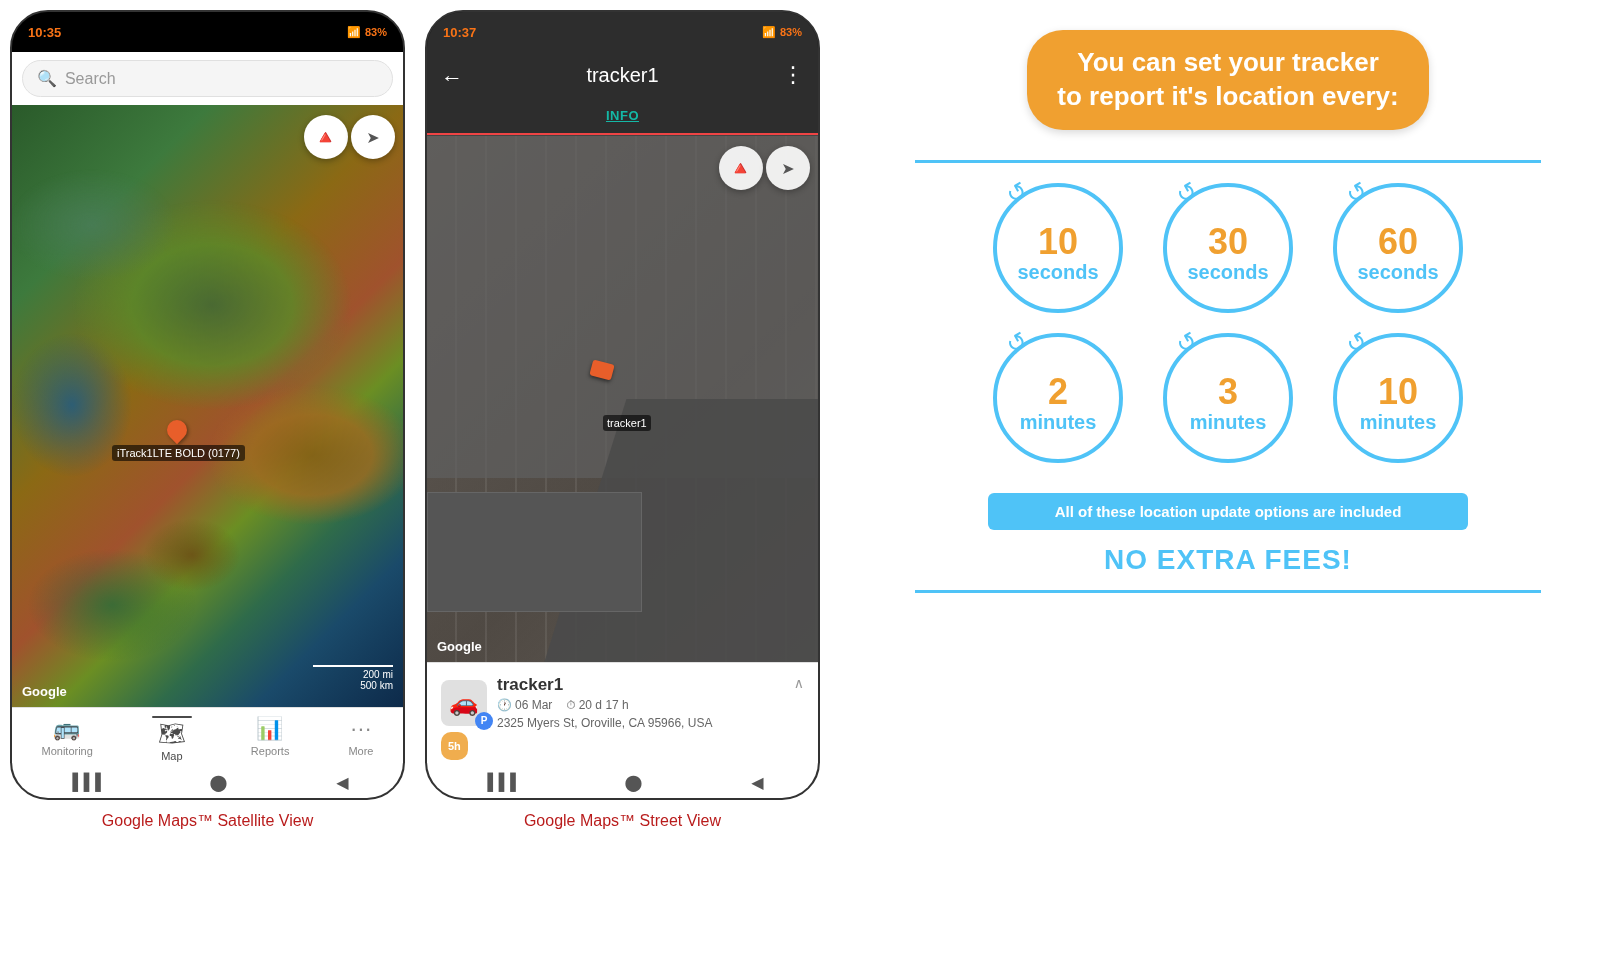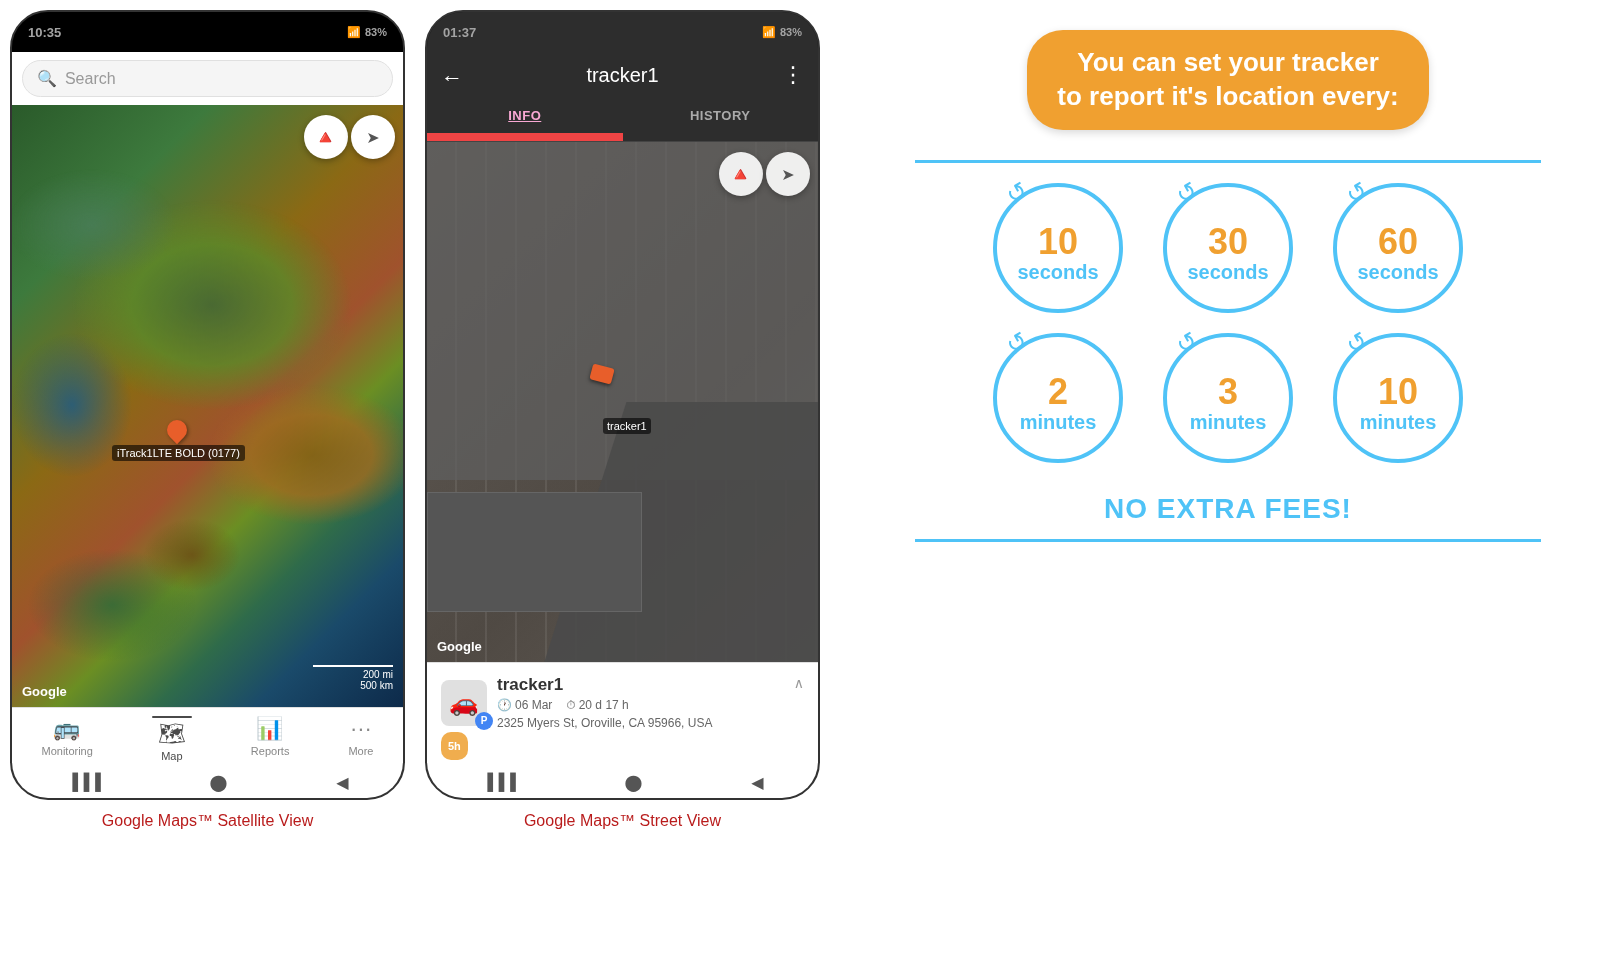--- a/index.html
+++ b/index.html
@@ -38,21 +38,21 @@
       display: flex;
       flex-direction: column;
     }
 
     .status-bar {
       display: flex;
       justify-content: space-between;
       align-items: center;
       padding: 20px 16px;
       background: #000;
-      color: #a3a3a3;
+      color: #f97316;
       font-size: 13px;
       font-weight: 600;
       height: 28px;
       flex-shrink: 0;
     }
 
     .status-bar.dark {
       background: #2d2d2d;
     }
 
@@ -297,22 +297,22 @@
       flex: 1;
       text-align: center;
       padding: 10px 0;
       color: #aaa;
       font-size: 13px;
       font-weight: 600;
       letter-spacing: 0.5px;
     }
 
     .tab.active {
-      color: #f9a8d4;
-      border-bottom: 8px solid #ef4444;
+      color: #14b8a6;
+      border-bottom: 2px solid #ef4444;
       text-decoration: underline;
     }
 
     
     .map-aerial {
       flex: 1;
       position: relative;
       overflow: hidden;
       background: linear-gradient(135deg, #5a5a5a 0%, #4a4a4a 30%, #3a3a3a 60%, #6a6a6a 100%);
     }
@@ -686,36 +686,35 @@
       <span class="sys-btn">◀</span>
     </div>
   </div>
   <div class="phone-caption">Google Maps™ Satellite View</div>
 </div>
 
 <div class="phone-container phone-right">
   <div class="phone-frame">
 
     <div class="status-bar dark">
-      <span>01:37</span>
+      <span>10:37</span>
       <div class="status-icons">
         <span>📶</span>
         <span>83%</span>
       </div>
     </div>
 
     <div class="tracker-header">
       <span class="back-arrow">←</span>
       <span class="tracker-title">tracker1</span>
       <span class="dots-menu">⋮</span>
     </div>
 
     <div class="tabs-bar">
       <div class="tab active">INFO</div>
-      <div class="tab">HISTORY</div>
     </div>
 
     <div class="map-aerial">
       <div class="parking-area"></div>
       <div class="road-diagonal"></div>
       <div class="building-area"></div>
 
       <div class="compass-btn2">
         <span style="font-size:20px;">🔺</span>
       </div>
@@ -800,15 +799,16 @@
       <span class="interval-number">3</span>
       <span class="interval-unit">minutes</span>
     </div>
     <div class="interval-circle">
       <span class="interval-arrow">↺</span>
       <span class="interval-number">10</span>
       <span class="interval-unit">minutes</span>
     </div>
   </div>
 
+  <div class="included-banner">All of these location update options are included</div>
   <div class="no-fees-text">NO EXTRA FEES!</div>
   <div class="bottom-line"></div>
 </div>
 
 </body></html>

